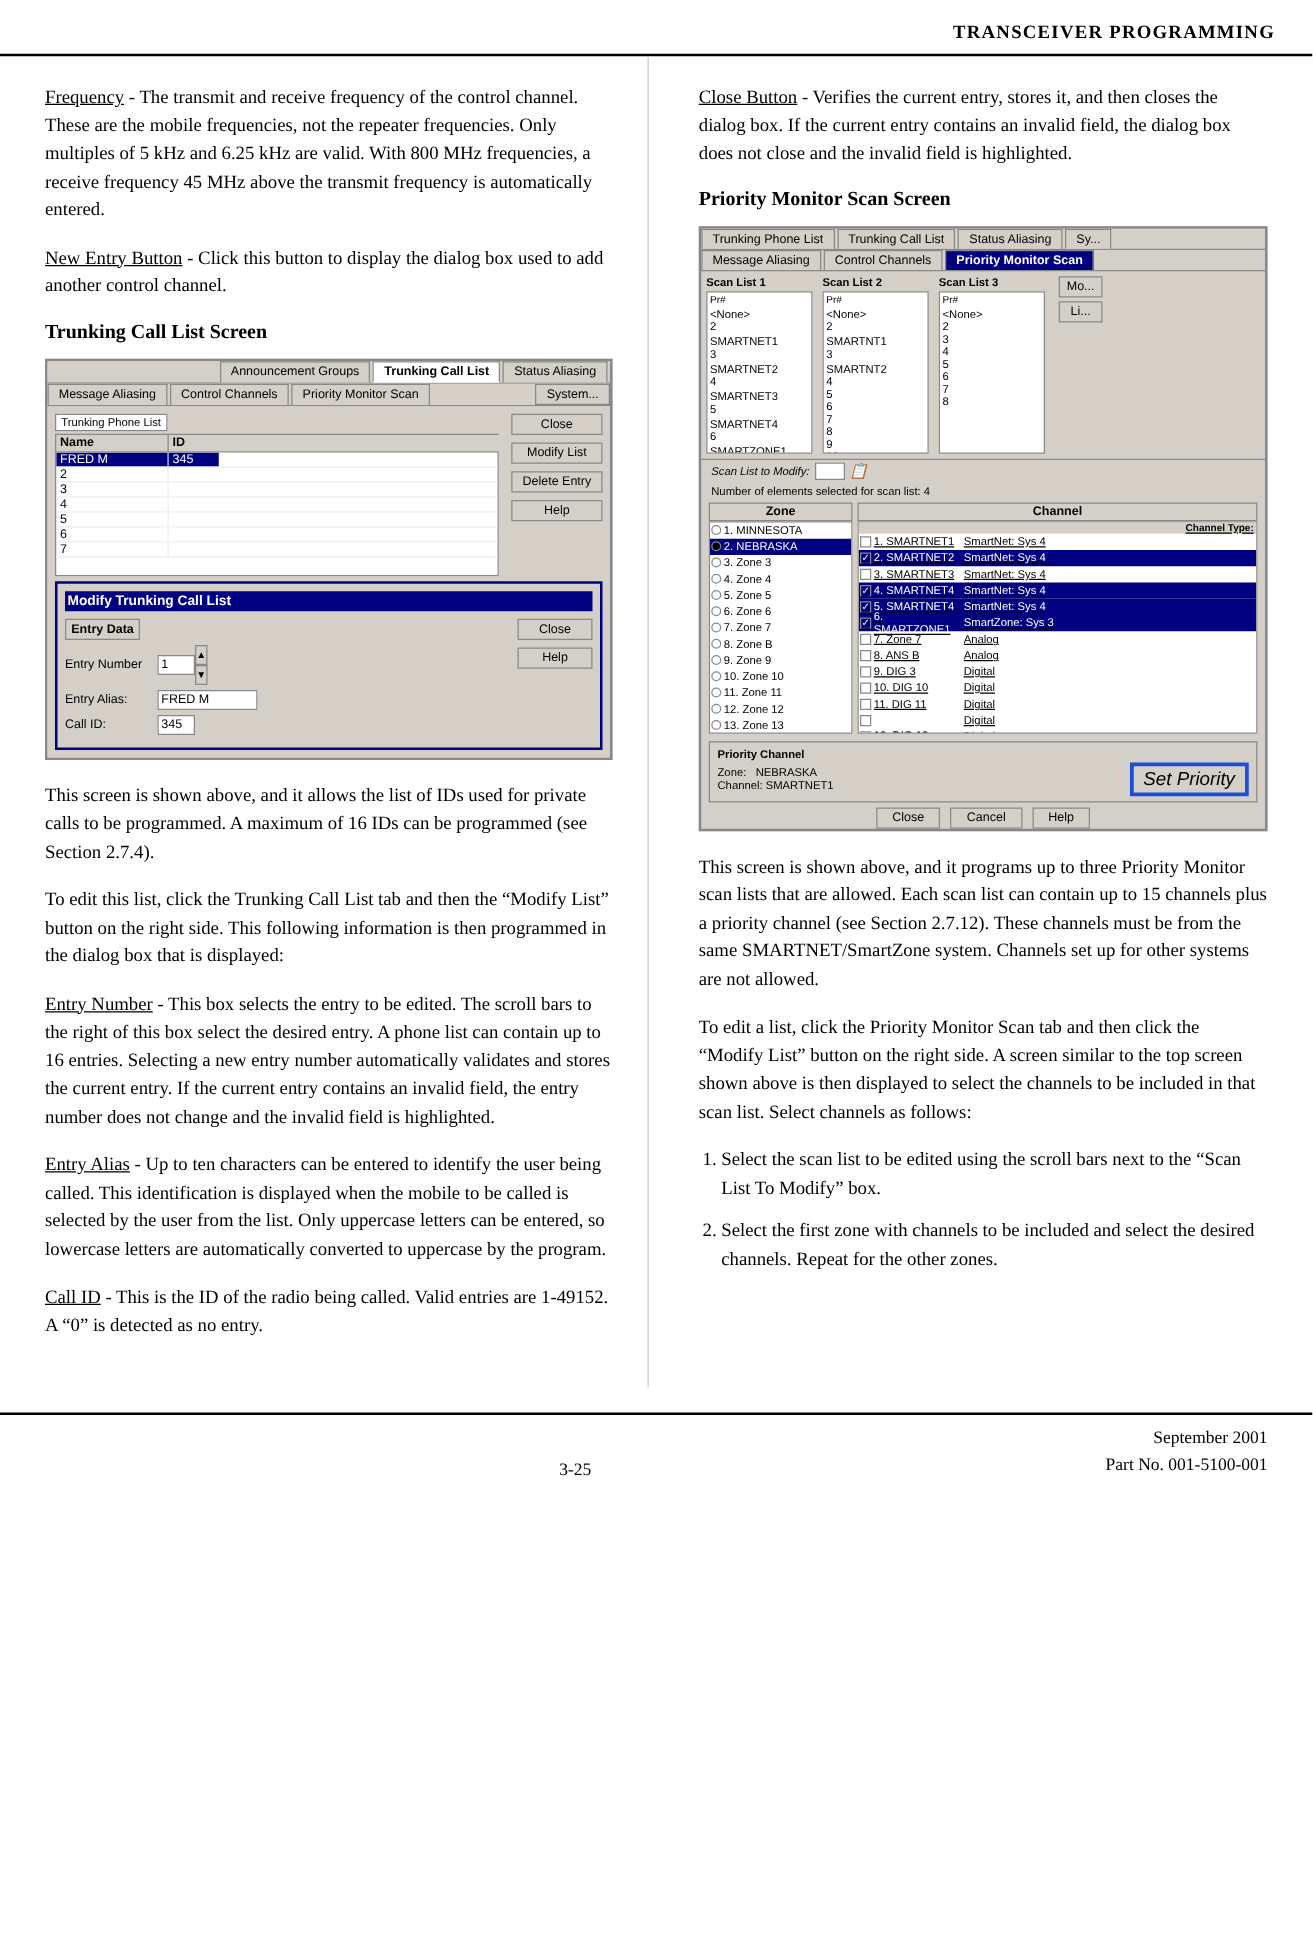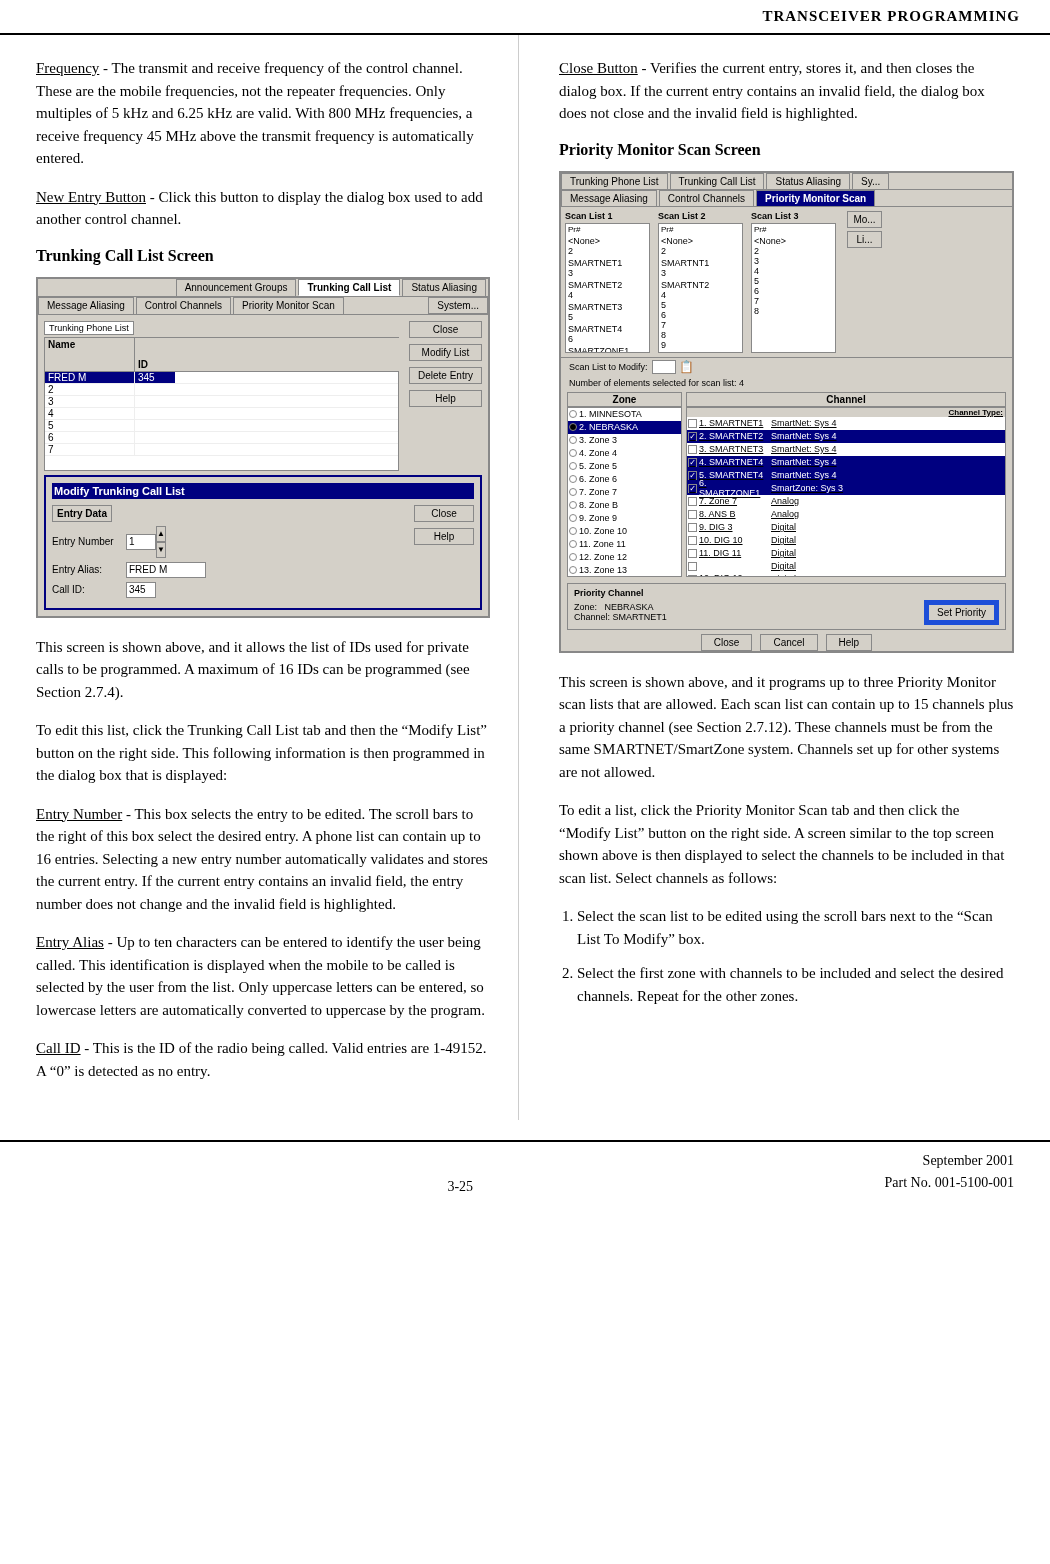--- a/index.html
+++ b/index.html
@@ -8,21 +8,21 @@
       min-height: 1564px;
       font-family: Times New Roman, serif;
       font-size: 15px;
       background: #fff;
       color: #000;
     }
     .page-header {
       text-align: right;
       font-weight: bold;
       font-size: 15px;
-      padding: 8px 30px 8px 30px;
+      padding: 18px 30px 8px 30px;
       border-bottom: 2px solid #000;
       letter-spacing: 1px;
     }
     .page-content {
       display: grid;
       grid-template-columns: 1fr 1fr;
       gap: 12px;
       padding: 0;
     }
     .left-col {
@@ -320,21 +320,21 @@
       </div>
       <div class="screen-body">
         <div style="display:flex; gap:6px;">
 
           <div style="flex:1;">
             
             <div style="font-size:9px; margin-bottom:2px; border:1px solid #888; background:#fff; padding:1px 4px; display:inline-block;">Trunking Phone List</div>
             
             <div style="display:flex; font-size:10px; font-weight:bold; border-top:1px solid #888; border-left:1px solid #888; background:#d4d0c8;">
               <div style="width:90px; border-right:1px solid #888; padding:1px 3px;">Name</div>
-              <div style="width:40px; padding:1px 3px;margin-top:20px;">ID</div>
+              <div style="width:40px; padding:1px 3px;">ID</div>
             </div>
             <div style="border:1px solid #888; background:#fff; height:100px; overflow:hidden;">
               <div style="display:flex; font-size:10px; border-bottom:1px solid #eee;">
                 <div style="width:90px; border-right:1px solid #eee; padding:0 3px; background:#000080; color:#fff;">FRED M</div>
                 <div style="width:40px; padding:0 3px; background:#000080; color:#fff;">345</div>
               </div>
               <div style="display:flex; font-size:10px; border-bottom:1px solid #eee;">
                   <div style="width:90px; border-right:1px solid #eee; padding:0 3px;">2</div>
                   <div style="width:40px; padding:0 3px;"></div>
                 </div>
@@ -578,21 +578,21 @@
             </div>
           </div>
         </div>
 
         <div class="pms-side-buttons">
           <div class="pms-side-btn">Mo...</div>
           <div class="pms-side-btn">Li...</div>
         </div>
       </div>
 
-      <div style="display:flex; align-items:center; padding:2px 8px; font-size:9px; gap:4px; border-top:1px solid #888;">
+      <div style="display:flex; align-items:center; padding:2px 8px; font-size:9px; gap:4px; border-top:1px solid #888;font-style:italic;">
         <span>Scan List to Modify:</span>
         <div style="border:1px solid #888; background:#fff; width:24px; height:14px; font-size:9px; display:inline-flex; align-items:center; justify-content:center;"></div>
         <span style="font-size:12px;">📋</span>
       </div>
 
       <div style="padding:2px 8px; font-size:9px;">Number of elements selected for scan list:  4</div>
 
       <div style="display:flex; padding:2px 6px; gap:4px;">
 
         <div style="width:115px;">
@@ -728,21 +728,21 @@
         </div>
       </div>
 
       <div style="margin:4px 6px; border:1px solid #888; background:#d4d0c8; padding:4px 6px; font-size:9px;">
         <div style="font-weight:bold; margin-bottom:2px;">Priority Channel</div>
         <div style="display:flex; align-items:center; justify-content:space-between;">
           <div>
             <div>Zone:&nbsp;&nbsp; NEBRASKA</div>
             <div>Channel: SMARTNET1</div>
           </div>
-          <div style="border:5px solid #1d4ed8; background:#d4d0c8; padding:2px 8px; font-size:10px; cursor:pointer;">Set Priority</div>
+          <div style="border:3px solid #1d4ed8; background:#d4d0c8; padding:2px 8px; font-size:15px; cursor:pointer;font-style:italic;">Set Priority</div>
         </div>
       </div>
 
       <div class="pms-bottom-buttons">
         <div class="pms-bottom-btn">Close</div>
         <div class="pms-bottom-btn">Cancel</div>
         <div class="pms-bottom-btn">Help</div>
       </div>
     </div>
 

